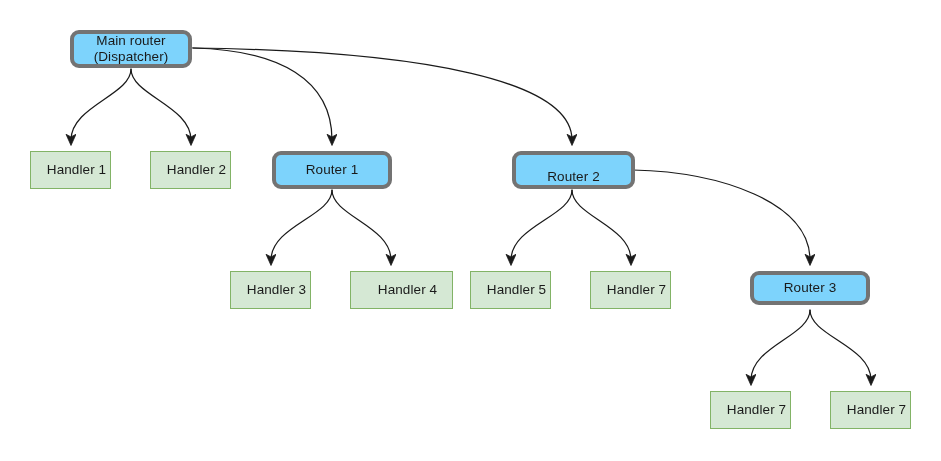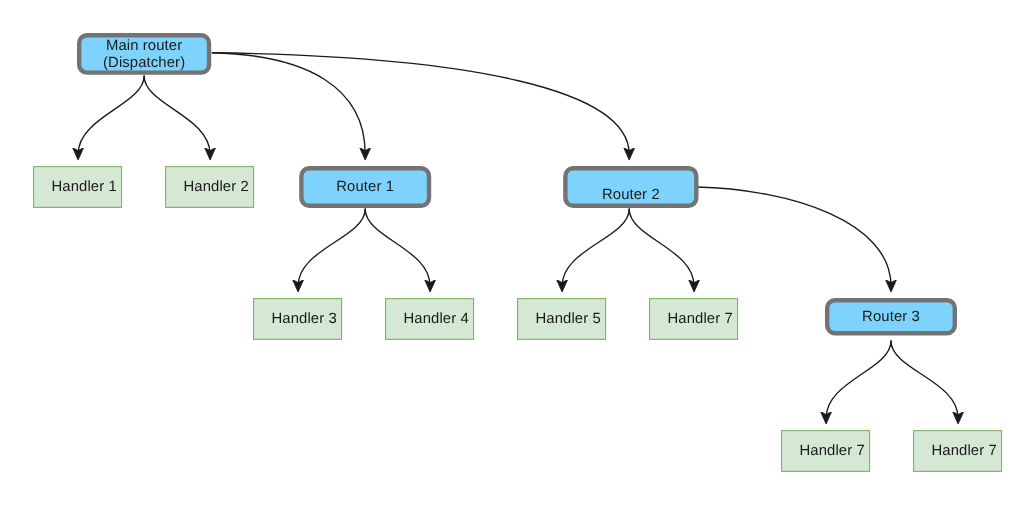--- a/index.html
+++ b/index.html
@@ -83,21 +83,21 @@
   </svg>
 
   <div id="node-group">
       <div class="node process" style="left: 70px; top: 30px; width: 122px; height: 38px;"><span class="node-label">Main router
 (Dispatcher)</span></div>
       <div class="node terminal" style="left: 30px; top: 151px; width: 81px; height: 38px;"><span class="node-label">Handler 1</span></div>
       <div class="node terminal" style="left: 150px; top: 151px; width: 81px; height: 38px; text-align: right;"><span class="node-label">Handler 2</span></div>
       <div class="node process" style="left: 272px; top: 151px; width: 120px; height: 38px;"><span class="node-label">Router 1</span></div>
       <div class="node process" style="left: 512px; top: 151px; width: 123px; height: 38px; align-items: flex-end;"><span class="node-label">Router 2</span></div>
       <div class="node terminal" style="left: 230px; top: 271px; width: 81px; height: 38px;"><span class="node-label">Handler 3</span></div>
-      <div class="node terminal" style="left: 350px; top: 271px; width: 81px; height: 38px;"><span class="node-label">Handler 4</span></div>
+      <div class="node terminal" style="left: 350px; top: 271px; width: 103px; height: 38px;"><span class="node-label">Handler 4</span></div>
       <div class="node terminal" style="left: 470px; top: 271px; width: 81px; height: 38px;"><span class="node-label">Handler 5</span></div>
       <div class="node terminal" style="left: 590px; top: 271px; width: 81px; height: 38px;"><span class="node-label">Handler 7</span></div>
       <div class="node process" style="left: 750px; top: 271px; width: 120px; height: 34px;"><span class="node-label">Router 3</span></div>
       <div class="node terminal" style="left: 710px; top: 391px; width: 81px; height: 38px;"><span class="node-label">Handler 7</span></div>
       <div class="node terminal" style="left: 830px; top: 391px; width: 81px; height: 38px;"><span class="node-label">Handler 7</span></div>
     </div>
 
 </div>
 
 </body></html>

